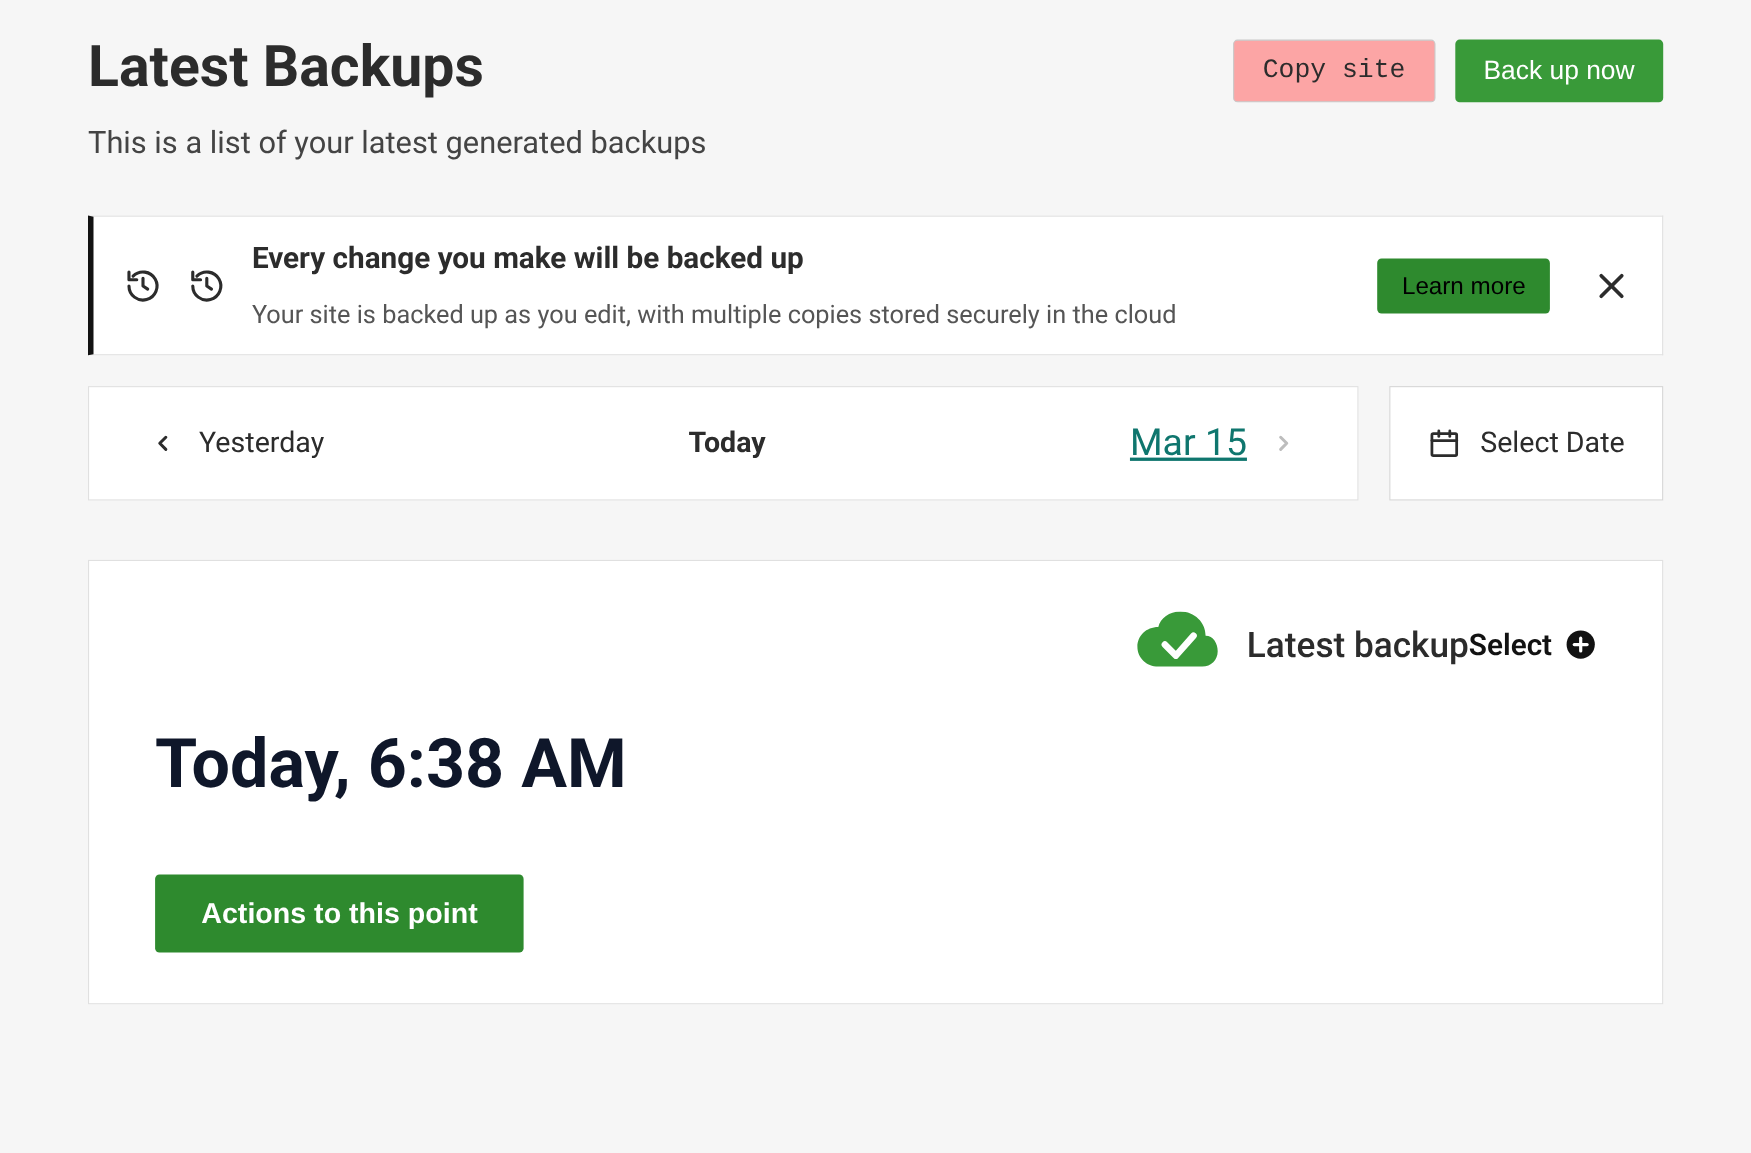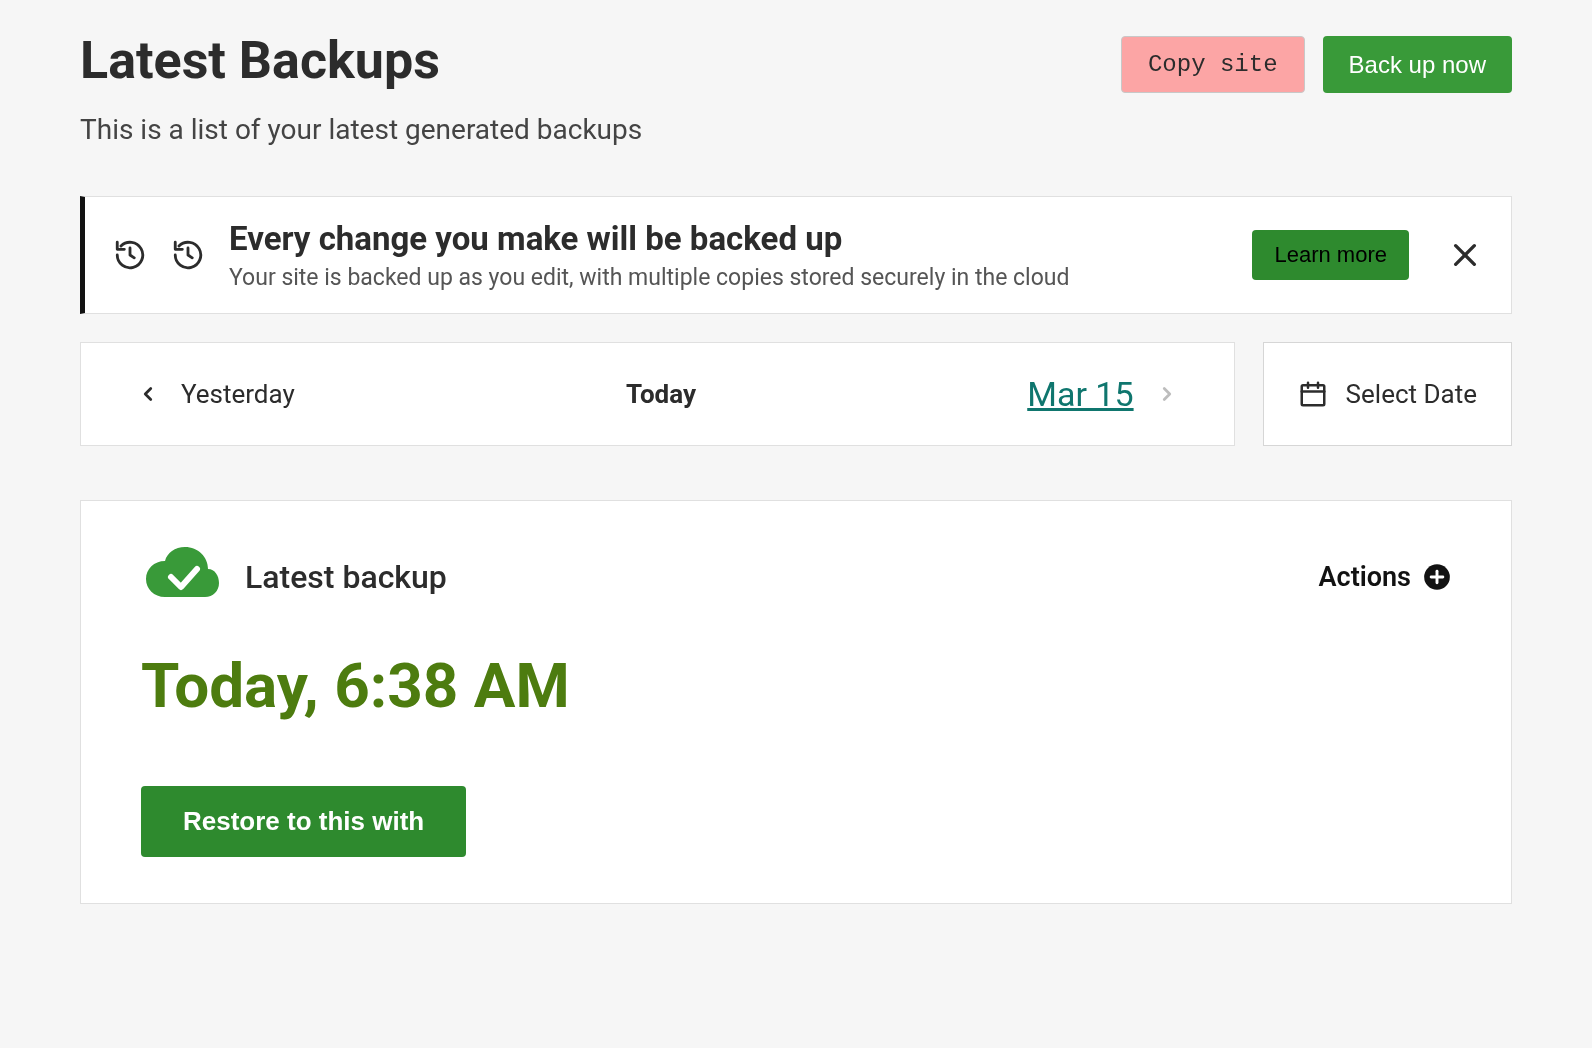--- a/index.html
+++ b/index.html
@@ -66,24 +66,24 @@
     }
     .banner-icons {
       display: flex;
       gap: 24px;
       align-items: center;
     }
     .banner-text {
       flex: 1;
     }
     .banner-title {
-      font-size: 33px;
-      font-weight: 700;
-      color: #2c2c2c;
-      margin-bottom: 6px;
+      font-size: 27px;
+      font-weight: 700;
+      color: #2c2c2c;
+      margin-bottom: 22px;
     }
     .banner-desc {
       font-size: 23px;
       color: #555;
     }
     .banner-learn {
       background: #2e8a2e;
       color: #000000;
       font-size: 22px;
       padding: 12px 22px;
@@ -143,21 +143,21 @@
       font-size: 26px;
       color: #2c2c2c;
     }
     .backup-card {
       background: #fff;
       border: 1px solid #e0e0e0;
       padding: 46px 60px;
     }
     .backup-card-header {
       display: flex;
-      justify-content: space-between;
+      justify-content: flex-end;
       align-items: center;
       margin-bottom: 42px;
     }
     .backup-card-title-wrap {
       display: flex;
       align-items: center;
       gap: 24px;
     }
     .backup-card-title {
       font-size: 32px;
@@ -171,21 +171,21 @@
       cursor: pointer;
     }
     .actions-label {
       font-size: 27px;
       font-weight: 600;
       color: #121212;
     }
     .backup-time {
       font-size: 62px;
       font-weight: 700;
-      color: #4d7c0f;
+      color: #0f172a;
       margin-bottom: 64px;
     }
     .restore-btn {
       background: #2e8a2e;
       color: #fff;
       font-size: 26px;
       font-weight: 600;
       padding: 20px 42px;
       border-radius: 4px;
       border: none;
@@ -274,25 +274,25 @@
     <div class="backup-card-title-wrap">
       <span>
         <svg width="80" height="60" viewBox="0 0 80 60">
           <path d="M 60 50 L 24 50 C 13 50 5 42 5 32 C 5 22 13 14 24 14 C 26 6 34 0 44 0 C 57 0 67 10 67 22 C 74 22 78 29 78 36 C 78 44 72 50 64 50 Z" fill="#399a39"></path>
           <polyline points="30,30 40,40 56,22" fill="none" stroke="#fff" stroke-width="6" stroke-linecap="round" stroke-linejoin="round"></polyline>
         </svg>
       </span>
       <span class="backup-card-title">Latest backup</span>
     </div>
     <div class="actions-wrap">
-      <span class="actions-label">Actions</span>
+      <span class="actions-label">Select</span>
       <span>
         <svg width="28" height="28" viewBox="0 0 24 24">
           <circle cx="12" cy="12" r="11" fill="#121212"></circle>
           <line x1="12" y1="7" x2="12" y2="17" stroke="#fff" stroke-width="2.5" stroke-linecap="round"></line>
           <line x1="7" y1="12" x2="17" y2="12" stroke="#fff" stroke-width="2.5" stroke-linecap="round"></line>
         </svg>
       </span>
     </div>
   </div>
   <div class="backup-time">Today, 6:38 AM</div>
-  <button class="restore-btn">Restore to this with</button>
+  <button class="restore-btn">Actions to this point</button>
 </div>
 
 </body></html>

